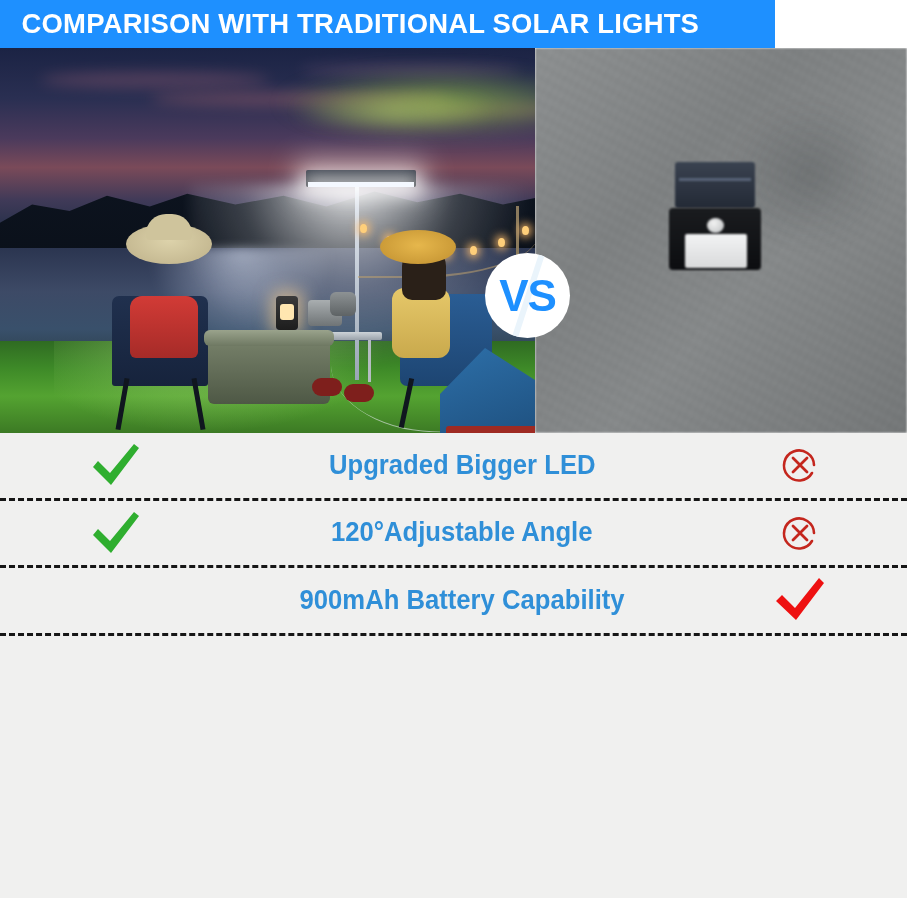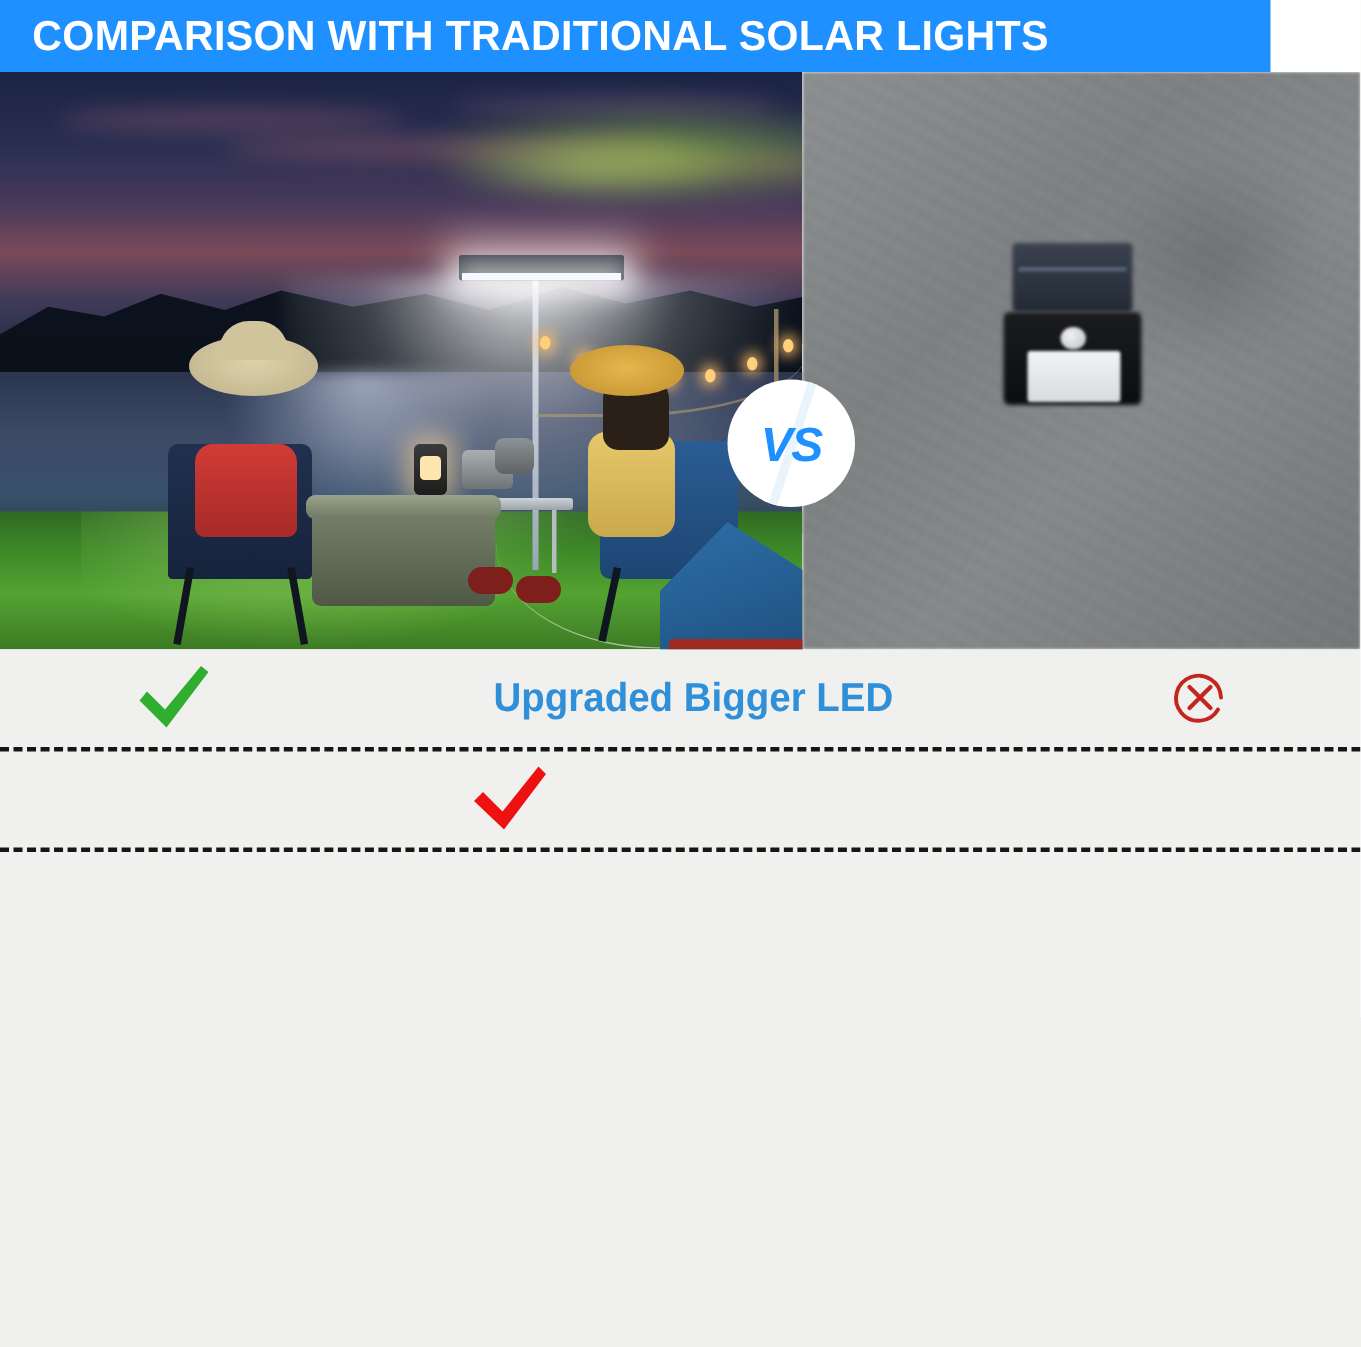--- a/index.html
+++ b/index.html
@@ -1,20 +1,20 @@
 <!DOCTYPE html>
 <html><head>
 <meta charset="utf-8">
 <style>
   html,body{margin:0;padding:0;background:#ffffff;}
   body{width:907px;height:898px;font-family:"Liberation Sans",sans-serif;overflow:hidden;}
   .page{position:relative;width:907px;height:898px;background:#ffffff;}
 
   
-  .banner{position:absolute;left:0;top:0;width:847px;height:48px;background:#1e90ff;
+  .banner{position:absolute;left:0;top:0;width:775px;height:48px;background:#1e90ff;
           display:flex;align-items:center;}
   .banner-title{color:#ffffff;font-size:28px;font-weight:bold;letter-spacing:0.2px;
           padding-left:22px;white-space:nowrap;transform:scaleX(0.98);transform-origin:left center;
           font-family:"Liberation Sans",sans-serif;}
 
   
   .photos{position:absolute;left:0;top:48px;width:907px;height:385px;}
   .photo{position:absolute;top:0;height:385px;overflow:hidden;}
   .photo-left{left:0;width:535px;}
   .photo-right{left:535px;width:372px;}
@@ -119,21 +119,21 @@
        background:linear-gradient(180deg,#f2f3f4,#d9dadb);border-radius:2px;filter:blur(1.1px);}
   .fixture-sensor{position:absolute;left:172px;top:170px;width:17px;height:15px;
        background:radial-gradient(circle at 40% 35%,#f2f2f2,#b9bcbe);border-radius:50%;filter:blur(1px);}
   .fixture-shadow{position:absolute;left:128px;top:166px;width:104px;height:64px;
        background:rgba(0,0,0,.22);border-radius:6px;filter:blur(7px);z-index:-1;}
 
   
   .vs-badge{position:absolute;left:485px;top:205px;width:85px;height:85px;border-radius:50%;
        background:#ffffff;display:flex;align-items:center;justify-content:center;overflow:hidden;}
   .vs-slash{position:absolute;left:40px;top:-6px;width:6px;height:100px;background:#eaf4fb;transform:rotate(18deg);}
-  .vs-text{position:relative;color:#1e90ff;font-size:32px;font-weight:bold;font-style:italic;
+  .vs-text{position:relative;color:#1e90ff;font-size:44px;font-weight:bold;
        letter-spacing:-1px;font-family:"Liberation Sans",sans-serif;line-height:1;}
 
   
   .table-wrap{position:absolute;left:0;top:433px;width:907px;height:465px;background:#f0f0ef;}
   .row{position:relative;height:64.5px;display:flex;align-items:center;
        border-bottom:3px dashed #161616;}
   .col-left{width:232px;display:flex;align-items:center;justify-content:center;}
   .col-mid{flex:1;display:flex;align-items:center;justify-content:center;}
   .col-right{width:215px;display:flex;align-items:center;justify-content:center;}
   .feature-text{color:#2f8fd8;font-size:27px;font-weight:bold;white-space:nowrap;
@@ -243,25 +243,44 @@
       <div class="col-right">
         <svg class="icon-svg" width="38" height="38" viewBox="0 0 38 38">
           <path d="M31 27 A15 15 0 1 1 33 19" fill="none" stroke="#c4261d" stroke-width="2.6" stroke-linecap="round"></path>
           <path d="M12 12 L26 26 M26 12 L12 26" fill="none" stroke="#c4261d" stroke-width="2.8" stroke-linecap="round"></path>
         </svg>
       </div>
     </div>
 
 
 
+    <div class="row">
+      <div class="col-left">
+        <svg class="icon-svg" width="54" height="46" viewBox="0 0 54 46">
+          <path d="M4 25 L9 19 L21 31 L45 2 L50 6 L22 43 Z" fill="#2fae2f"></path>
+        </svg>
+      </div>
+      <div class="col-mid">
+        <span class="feature-text">120°Adjustable Angle</span>
+      </div>
+      <div class="col-right">
+        <svg class="icon-svg" width="38" height="38" viewBox="0 0 38 38">
+          <path d="M31 27 A15 15 0 1 1 33 19" fill="none" stroke="#c4261d" stroke-width="2.6" stroke-linecap="round"></path>
+          <path d="M12 12 L26 26 M26 12 L12 26" fill="none" stroke="#c4261d" stroke-width="2.8" stroke-linecap="round"></path>
+        </svg>
+      </div>
+    </div>
 
 
 
     <div class="row">
       <div class="col-left"></div>
+      <div class="col-mid">
+        <span class="feature-text">900mAh Battery Capability</span>
+      </div>
       <div class="col-right">
         <svg class="icon-svg" width="54" height="46" viewBox="0 0 54 46">
           <path d="M3 24 L9 18 L22 31 L46 1 L51 6 L23 43 Z" fill="#ee1111"></path>
         </svg>
       </div>
     </div>
 
   </div>
 </div>
 

